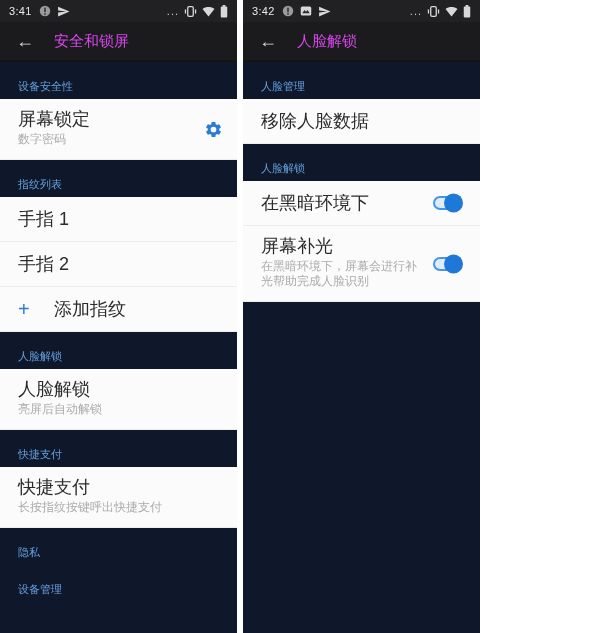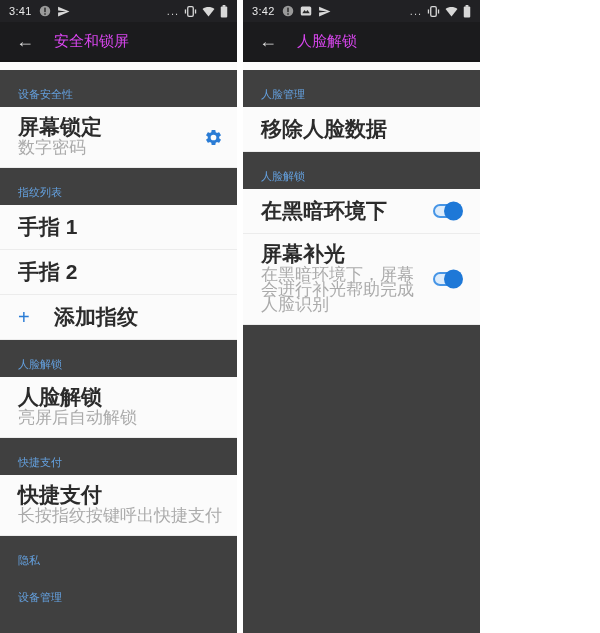--- a/index.html
+++ b/index.html
@@ -31,32 +31,32 @@
   
   .appbar {
     height:40px; background:#1b1b1d; color:#eeeeee;
     display:flex; align-items:center; padding:0 16px; flex:0 0 auto;
     border-bottom:2px solid #151517;
   }
   .back { font-size:18px; color:#dadada; width:24px; cursor:pointer; }
   .appbar-title { font-size:15px; margin-left:14px; color:#d946ef; }
 
   
-  .content { flex:1; background:#404040; overflow:hidden;margin-top:8px; }
+  .content { flex:1; background:#0f172a; overflow:hidden; }
   .section-header {
     color:#64a1e0; font-size:11px; padding:17px 18px 6px 18px; line-height:14px;
   }
   .row {
     display:flex; align-items:center; padding:0 14px 0 18px;
     border-bottom:1px solid #ececec; background:#fbfbfb;
   }
   .row-inner { flex:1; padding:10px 0 12px 0; min-width:0; }
   .row.single .row-inner { padding:12px 0; }
-  .row-title { font-size:21px; color:#2b2b2b; line-height:20px;font-weight:bold; }
-  .row-sub { font-size:17px; color:#ababab; line-height:15px; margin-top:3px; }
+  .row-title { font-size:18px; color:#2b2b2b; line-height:20px; }
+  .row-sub { font-size:12px; color:#ababab; line-height:15px; margin-top:3px; }
   .lead-plus {
     color:#2a7cd5; font-size:20px; line-height:20px; width:36px; flex:0 0 auto;
   }
   .trail { flex:0 0 auto; margin-left:8px; display:flex; align-items:center; }
 
   
   .toggle {
     width:29px; height:14px; border:2px solid #4695e6; border-radius:9px;
     background:#ddecfb; position:relative; margin-right:4px; cursor:pointer;
   }

